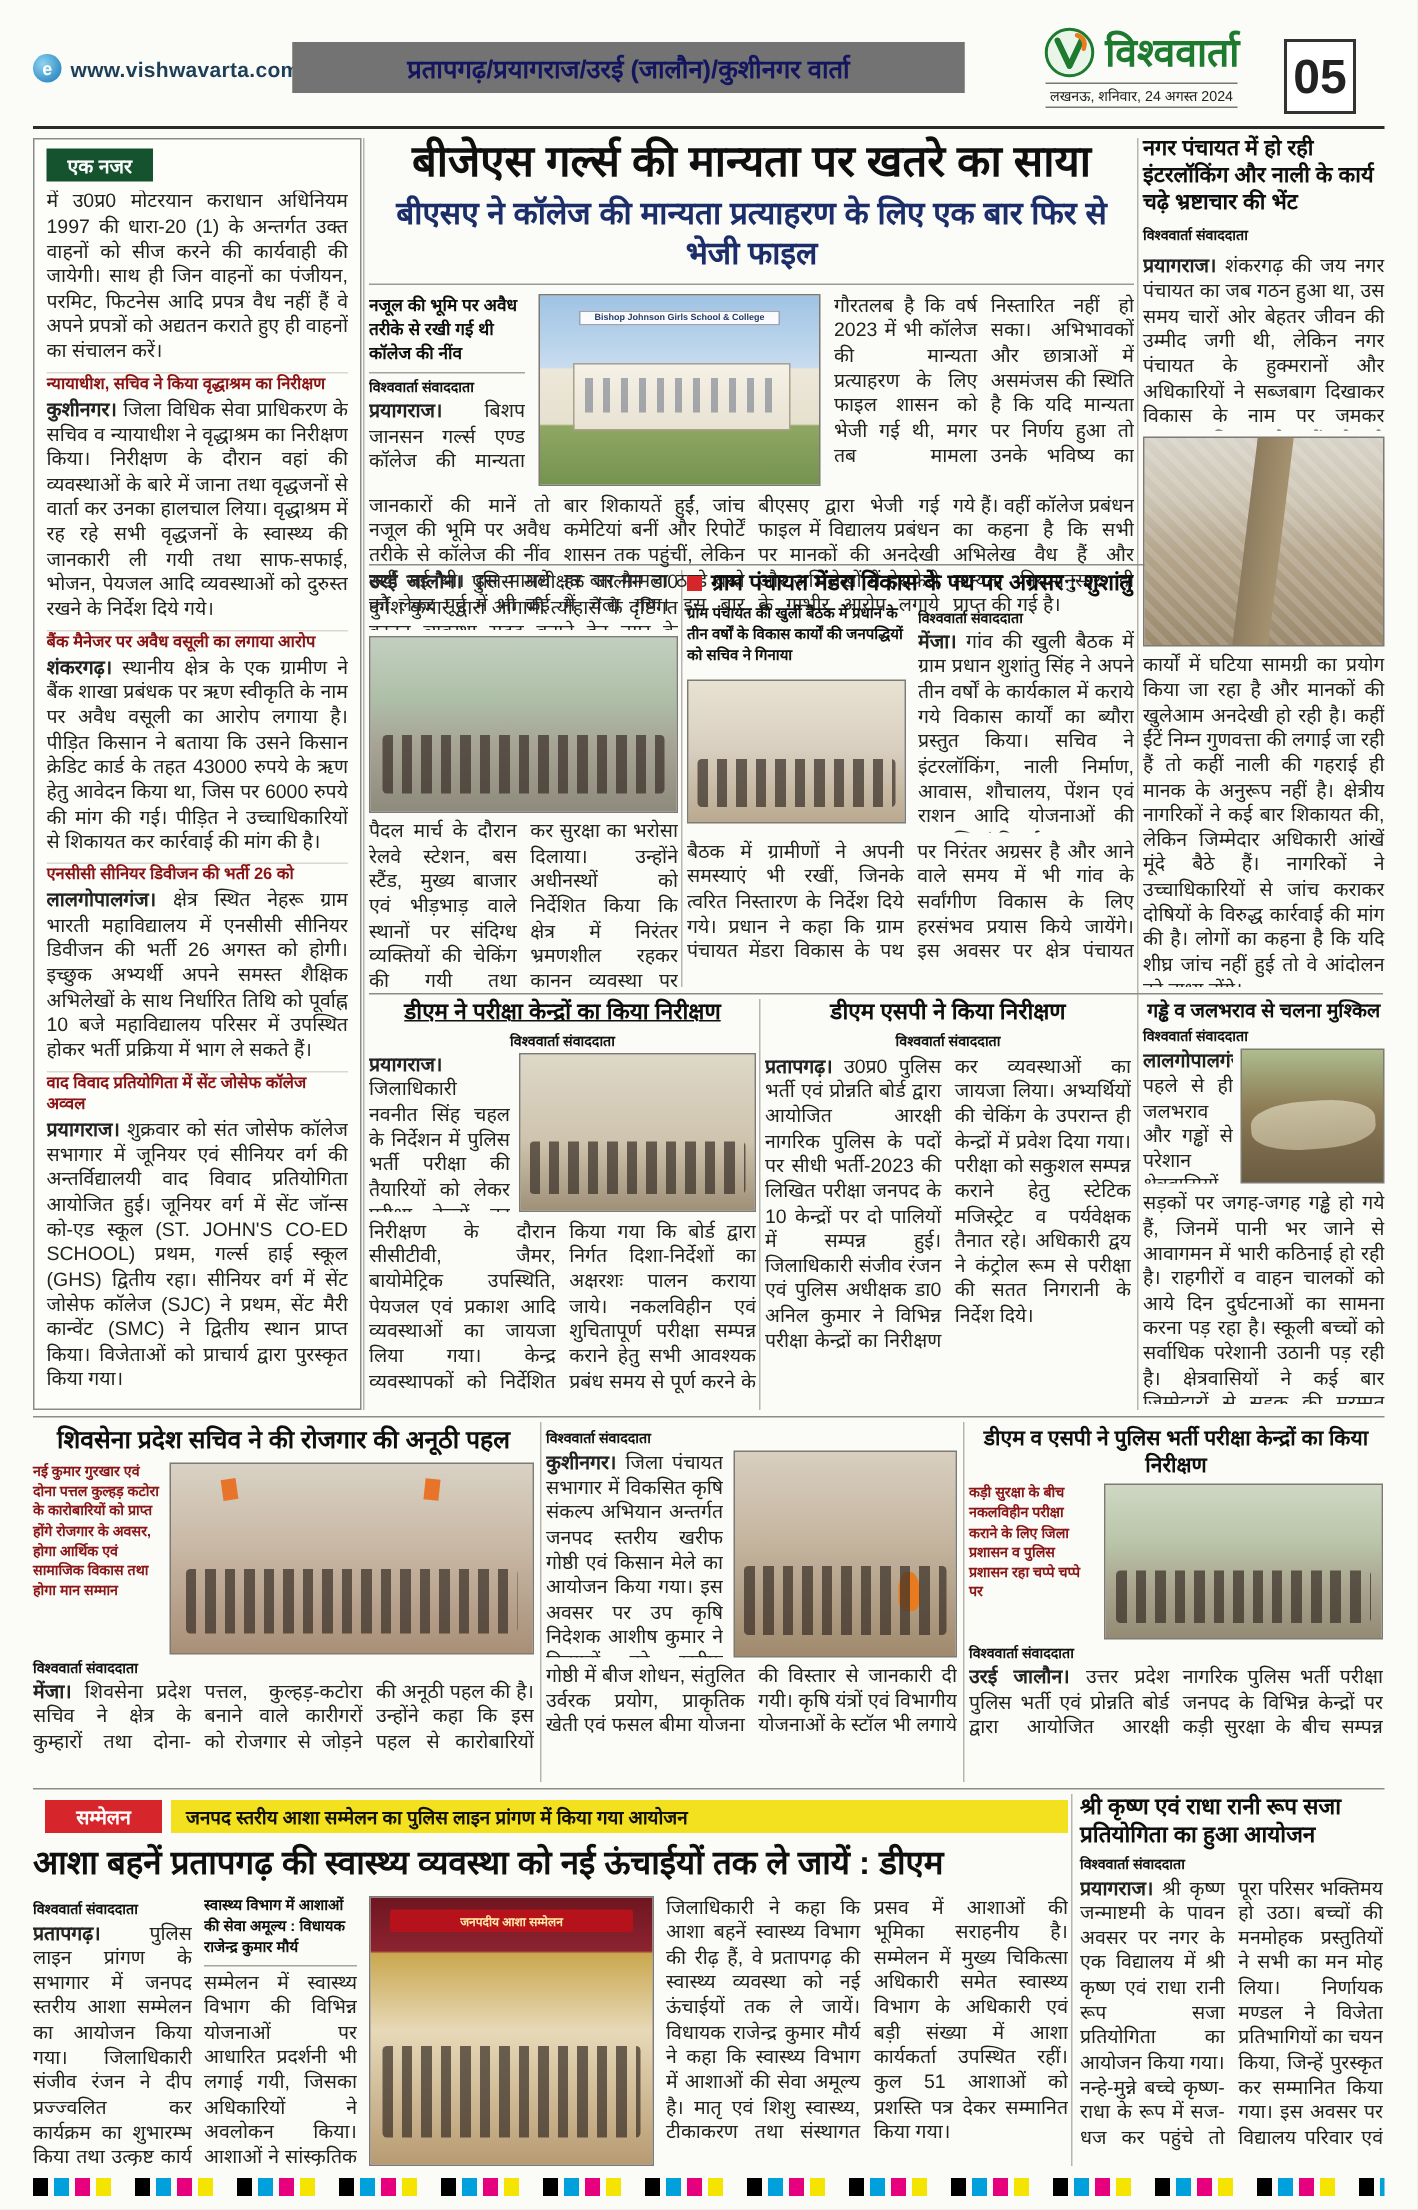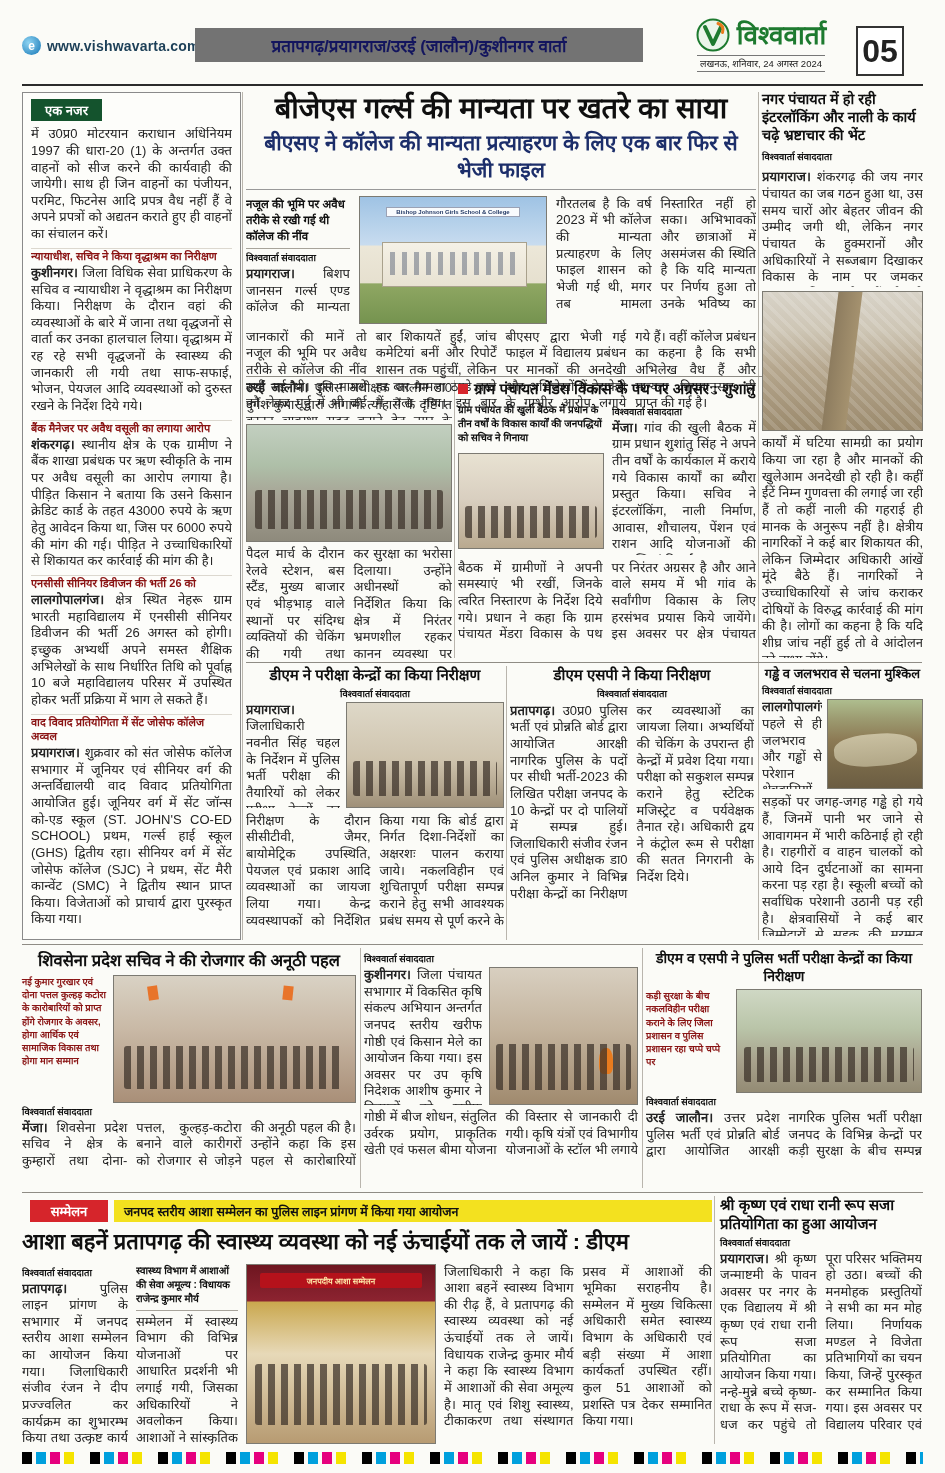--- a/index.html
+++ b/index.html
@@ -185,21 +185,21 @@
       </div>
       <div style="flex:1;overflow:hidden;">
         <div class="byline">विश्ववार्ता संवाददाता</div>
         <p class="body-sm"><b class="dl">मेंजा।</b> <span>गांव की खुली बैठक में ग्राम प्रधान शुशांतु सिंह ने अपने तीन वर्षों के कार्यकाल में कराये गये विकास कार्यों का ब्यौरा प्रस्तुत किया। सचिव ने इंटरलॉकिंग, नाली निर्माण, आवास, शौचालय, पेंशन एवं राशन आदि योजनाओं की उपलब्धियां गिनाईं।</span></p>
       </div>
     </div>
     <p class="body-sm cols2" style="margin-top:5px;height:92px;">बैठक में ग्रामीणों ने अपनी समस्याएं भी रखीं, जिनके त्वरित निस्तारण के निर्देश दिये गये। प्रधान ने कहा कि ग्राम पंचायत मेंडरा विकास के पथ पर निरंतर अग्रसर है और आने वाले समय में भी गांव के सर्वांगीण विकास के लिए हरसंभव प्रयास किये जायेंगे। इस अवसर पर क्षेत्र पंचायत सदस्य, आंगनबाड़ी कार्यकत्री, रोजगार सेवक समेत बड़ी संख्या में ग्रामीण उपस्थित रहे।</p>
   </section>
 
   <section class="abs" style="left:246px;top:666px;width:258px;height:274px;">
-    <h2 class="art-h" style="font-size:15px;">डीएम ने परीक्षा केन्द्रों का किया निरीक्षण</h2>
+    <h2 class="art-h" style="font-size:15px;text-decoration:underline;">डीएम ने परीक्षा केन्द्रों का किया निरीक्षण</h2>
     <div class="byline center">विश्ववार्ता संवाददाता</div>
     <div style="display:flex;gap:6px;height:106px;margin-top:2px;">
       <p class="body-sm" style="width:94px;flex:0 0 auto;"><b class="dl">प्रयागराज।</b> <span>जिलाधिकारी नवनीत सिंह चहल के निर्देशन में पुलिस भर्ती परीक्षा की तैयारियों को लेकर परीक्षा केन्द्रों का निरीक्षण किया गया।</span></p>
       <div class="photo ph-office" style="flex:1;">
           <i class="crowd"></i>
         </div>
     </div>
     <p class="body-sm cols2" style="margin-top:5px;height:118px;">निरीक्षण के दौरान सीसीटीवी, जैमर, बायोमेट्रिक उपस्थिति, पेयजल एवं प्रकाश आदि व्यवस्थाओं का जायजा लिया गया। केन्द्र व्यवस्थापकों को निर्देशित किया गया कि बोर्ड द्वारा निर्गत दिशा-निर्देशों का अक्षरशः पालन कराया जाये। नकलविहीन एवं शुचितापूर्ण परीक्षा सम्पन्न कराने हेतु सभी आवश्यक प्रबंध समय से पूर्ण करने के निर्देश दिये गये। स्ट्रांग रूम की सुरक्षा व्यवस्था भी परखी गयी।</p>
   </section>
 

